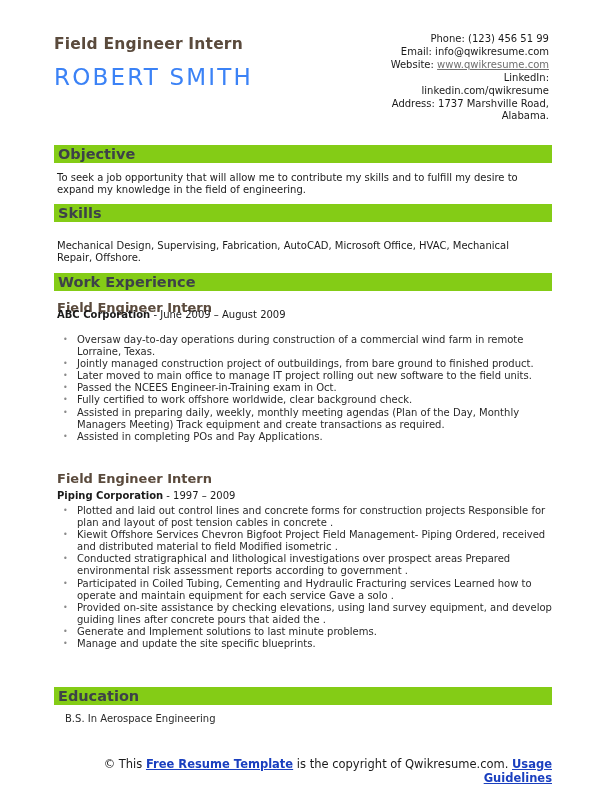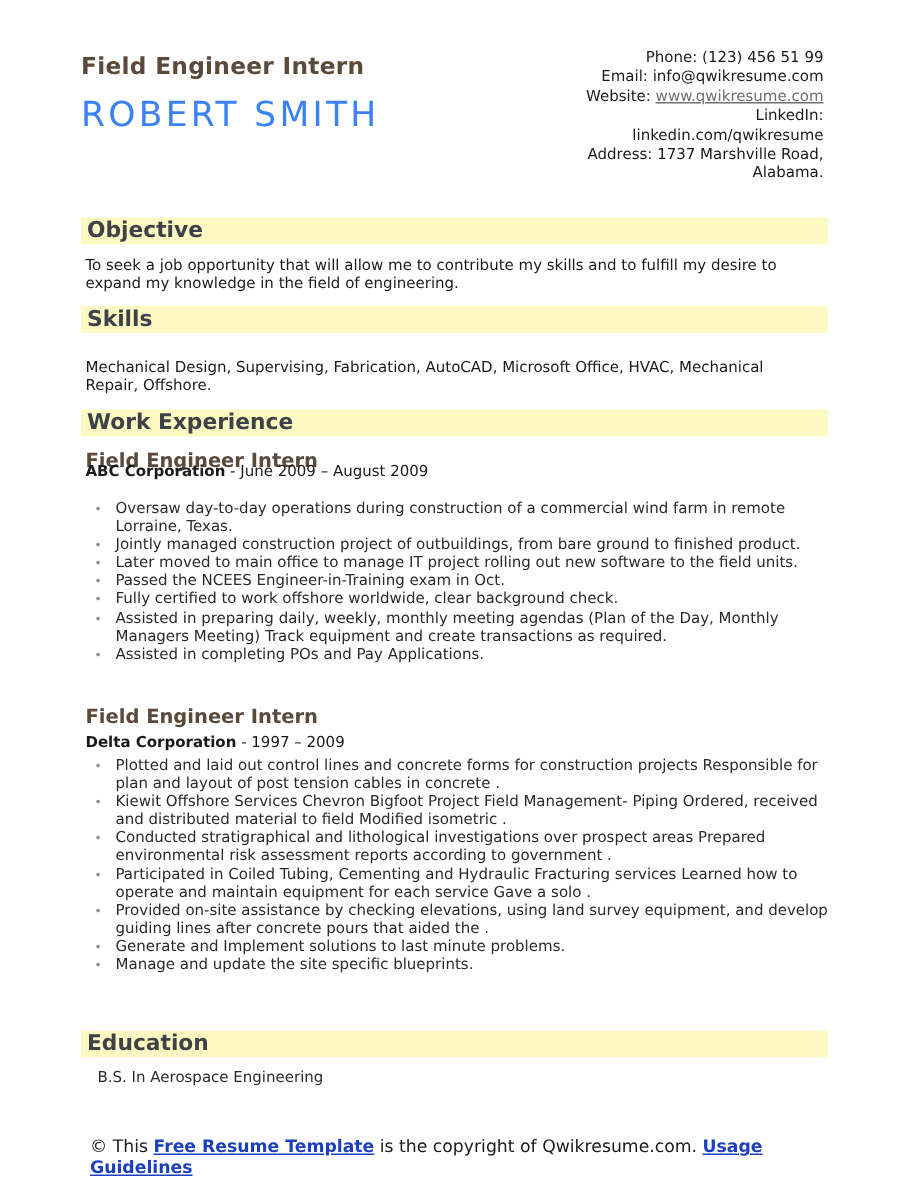--- a/index.html
+++ b/index.html
@@ -51,21 +51,21 @@
     }
     .contact a {
       color: #6f6f6f;
       text-decoration: underline;
     }
     .section-bar {
       position: absolute;
       left: 54px;
       width: 498px;
       height: 18px;
-      background: #fef9c3;
+      background: #84cc16;
     }
     .section-title {
       position: absolute;
       left: 4px;
       top: -1px;
       font-size: 14.5px;
       font-weight: bold;
       color: #3d4248;
       line-height: 20px;
     }
@@ -114,21 +114,21 @@
       left: 6px;
       top: 0;
       color: #8a8a8a;
       font-size: 8px;
     }
     .footer {
       position: absolute;
       left: 60px;
       width: 492px;
       top: 758px;
-      text-align: left;
+      text-align: right;
       font-size: 11.5px;
       line-height: 13.5px;
       color: #1a1a1a;
     }
     .footer a {
       color: #1a3fbf;
       font-weight: bold;
       text-decoration: underline;
     }
   </style>
@@ -172,21 +172,21 @@
     <li>Oversaw day-to-day operations during construction of a commercial wind farm in remote Lorraine, Texas.</li>
     <li>Jointly managed construction project of outbuildings, from bare ground to finished product.</li>
     <li>Later moved to main office to manage IT project rolling out new software to the field units.</li>
     <li>Passed the NCEES Engineer-in-Training exam in Oct.</li>
     <li>Fully certified to work offshore worldwide, clear background check.</li>
     <li>Assisted in preparing daily, weekly, monthly meeting agendas (Plan of the Day, Monthly Managers Meeting) Track equipment and create transactions as required.</li>
     <li>Assisted in completing POs and Pay Applications.</li>
   </ul>
 
   <div class="exp-title" style="top:471px;">Field Engineer Intern</div>
-  <div class="exp-company" style="top:489px;"><b>Delta Corporation</b><span> - 1997 – 2009</span></div>
+  <div class="exp-company" style="top:489px;"><b>Piping Corporation</b><span> - 1997 – 2009</span></div>
   <ul class="bullets" style="top:505px;">
     <li>Plotted and laid out control lines and concrete forms for construction projects Responsible for plan and layout of post tension cables in concrete .</li>
     <li>Kiewit Offshore Services Chevron Bigfoot Project Field Management- Piping Ordered, received and distributed material to field Modified isometric .</li>
     <li>Conducted stratigraphical and lithological investigations over prospect areas Prepared environmental risk assessment reports according to government .</li>
     <li>Participated in Coiled Tubing, Cementing and Hydraulic Fracturing services Learned how to operate and maintain equipment for each service Gave a solo .</li>
     <li>Provided on-site assistance by checking elevations, using land survey equipment, and develop guiding lines after concrete pours that aided the .</li>
     <li>Generate and Implement solutions to last minute problems.</li>
     <li>Manage and update the site specific blueprints.</li>
   </ul>
 

